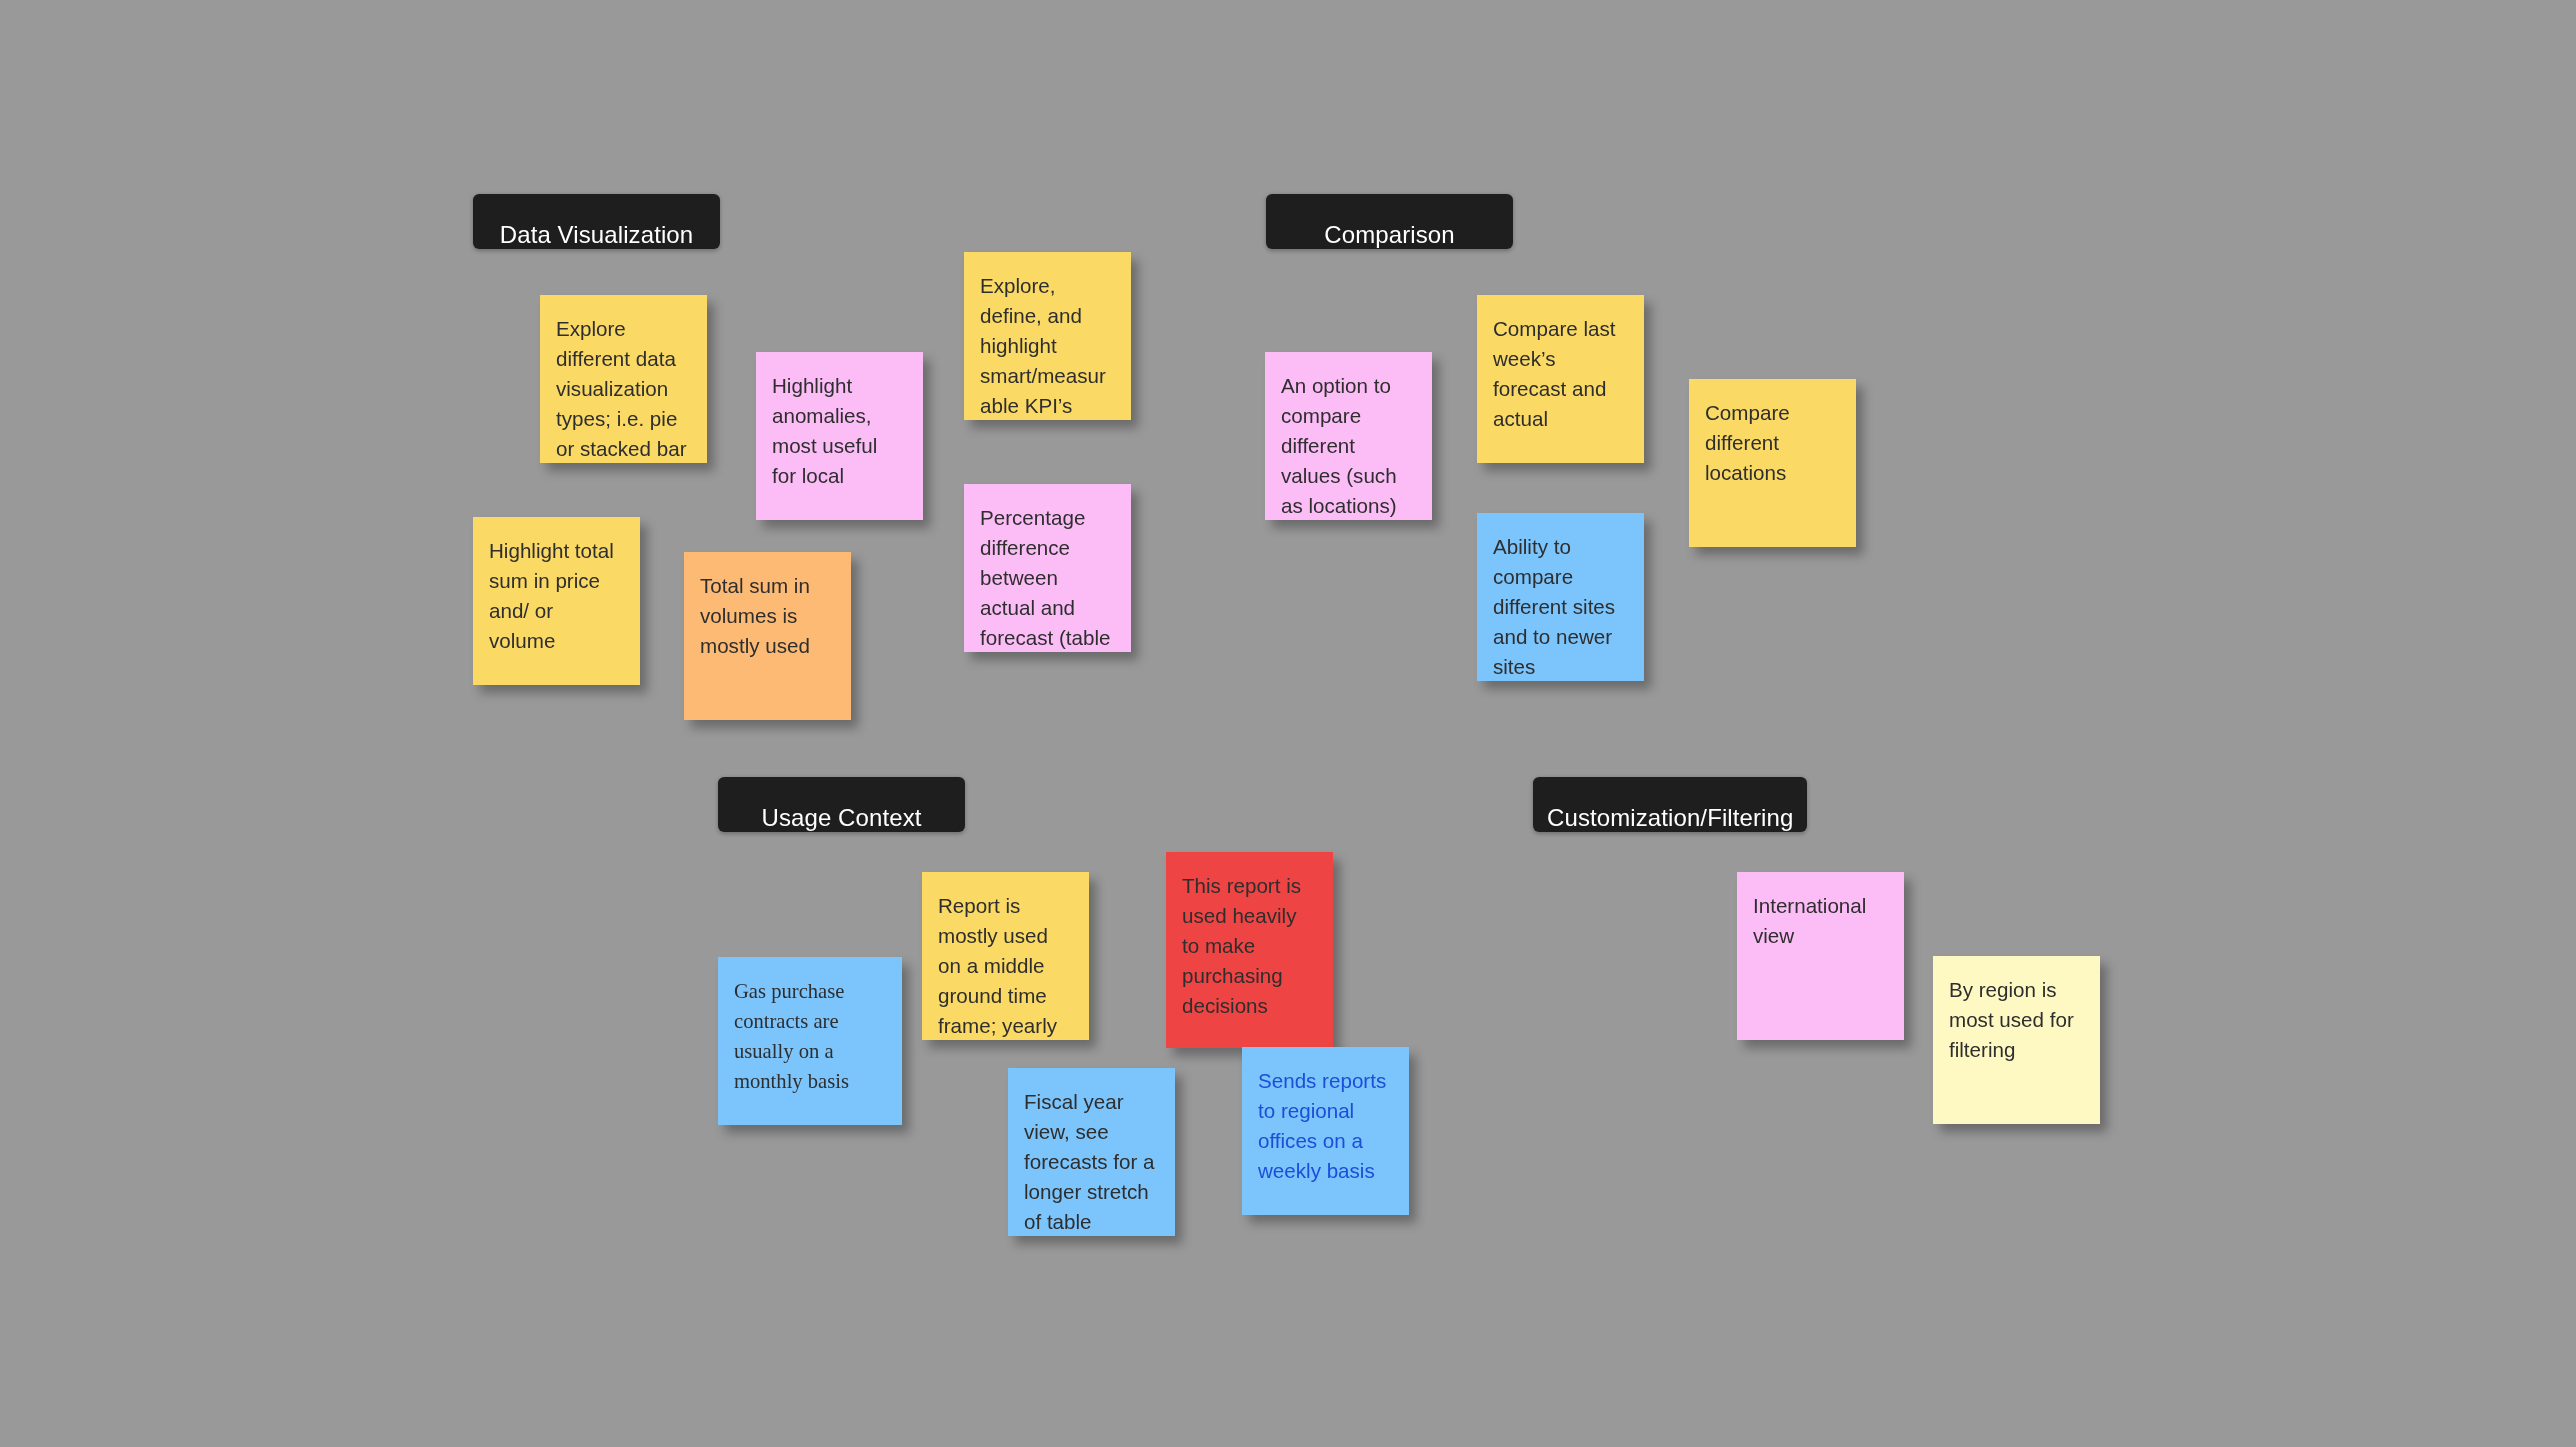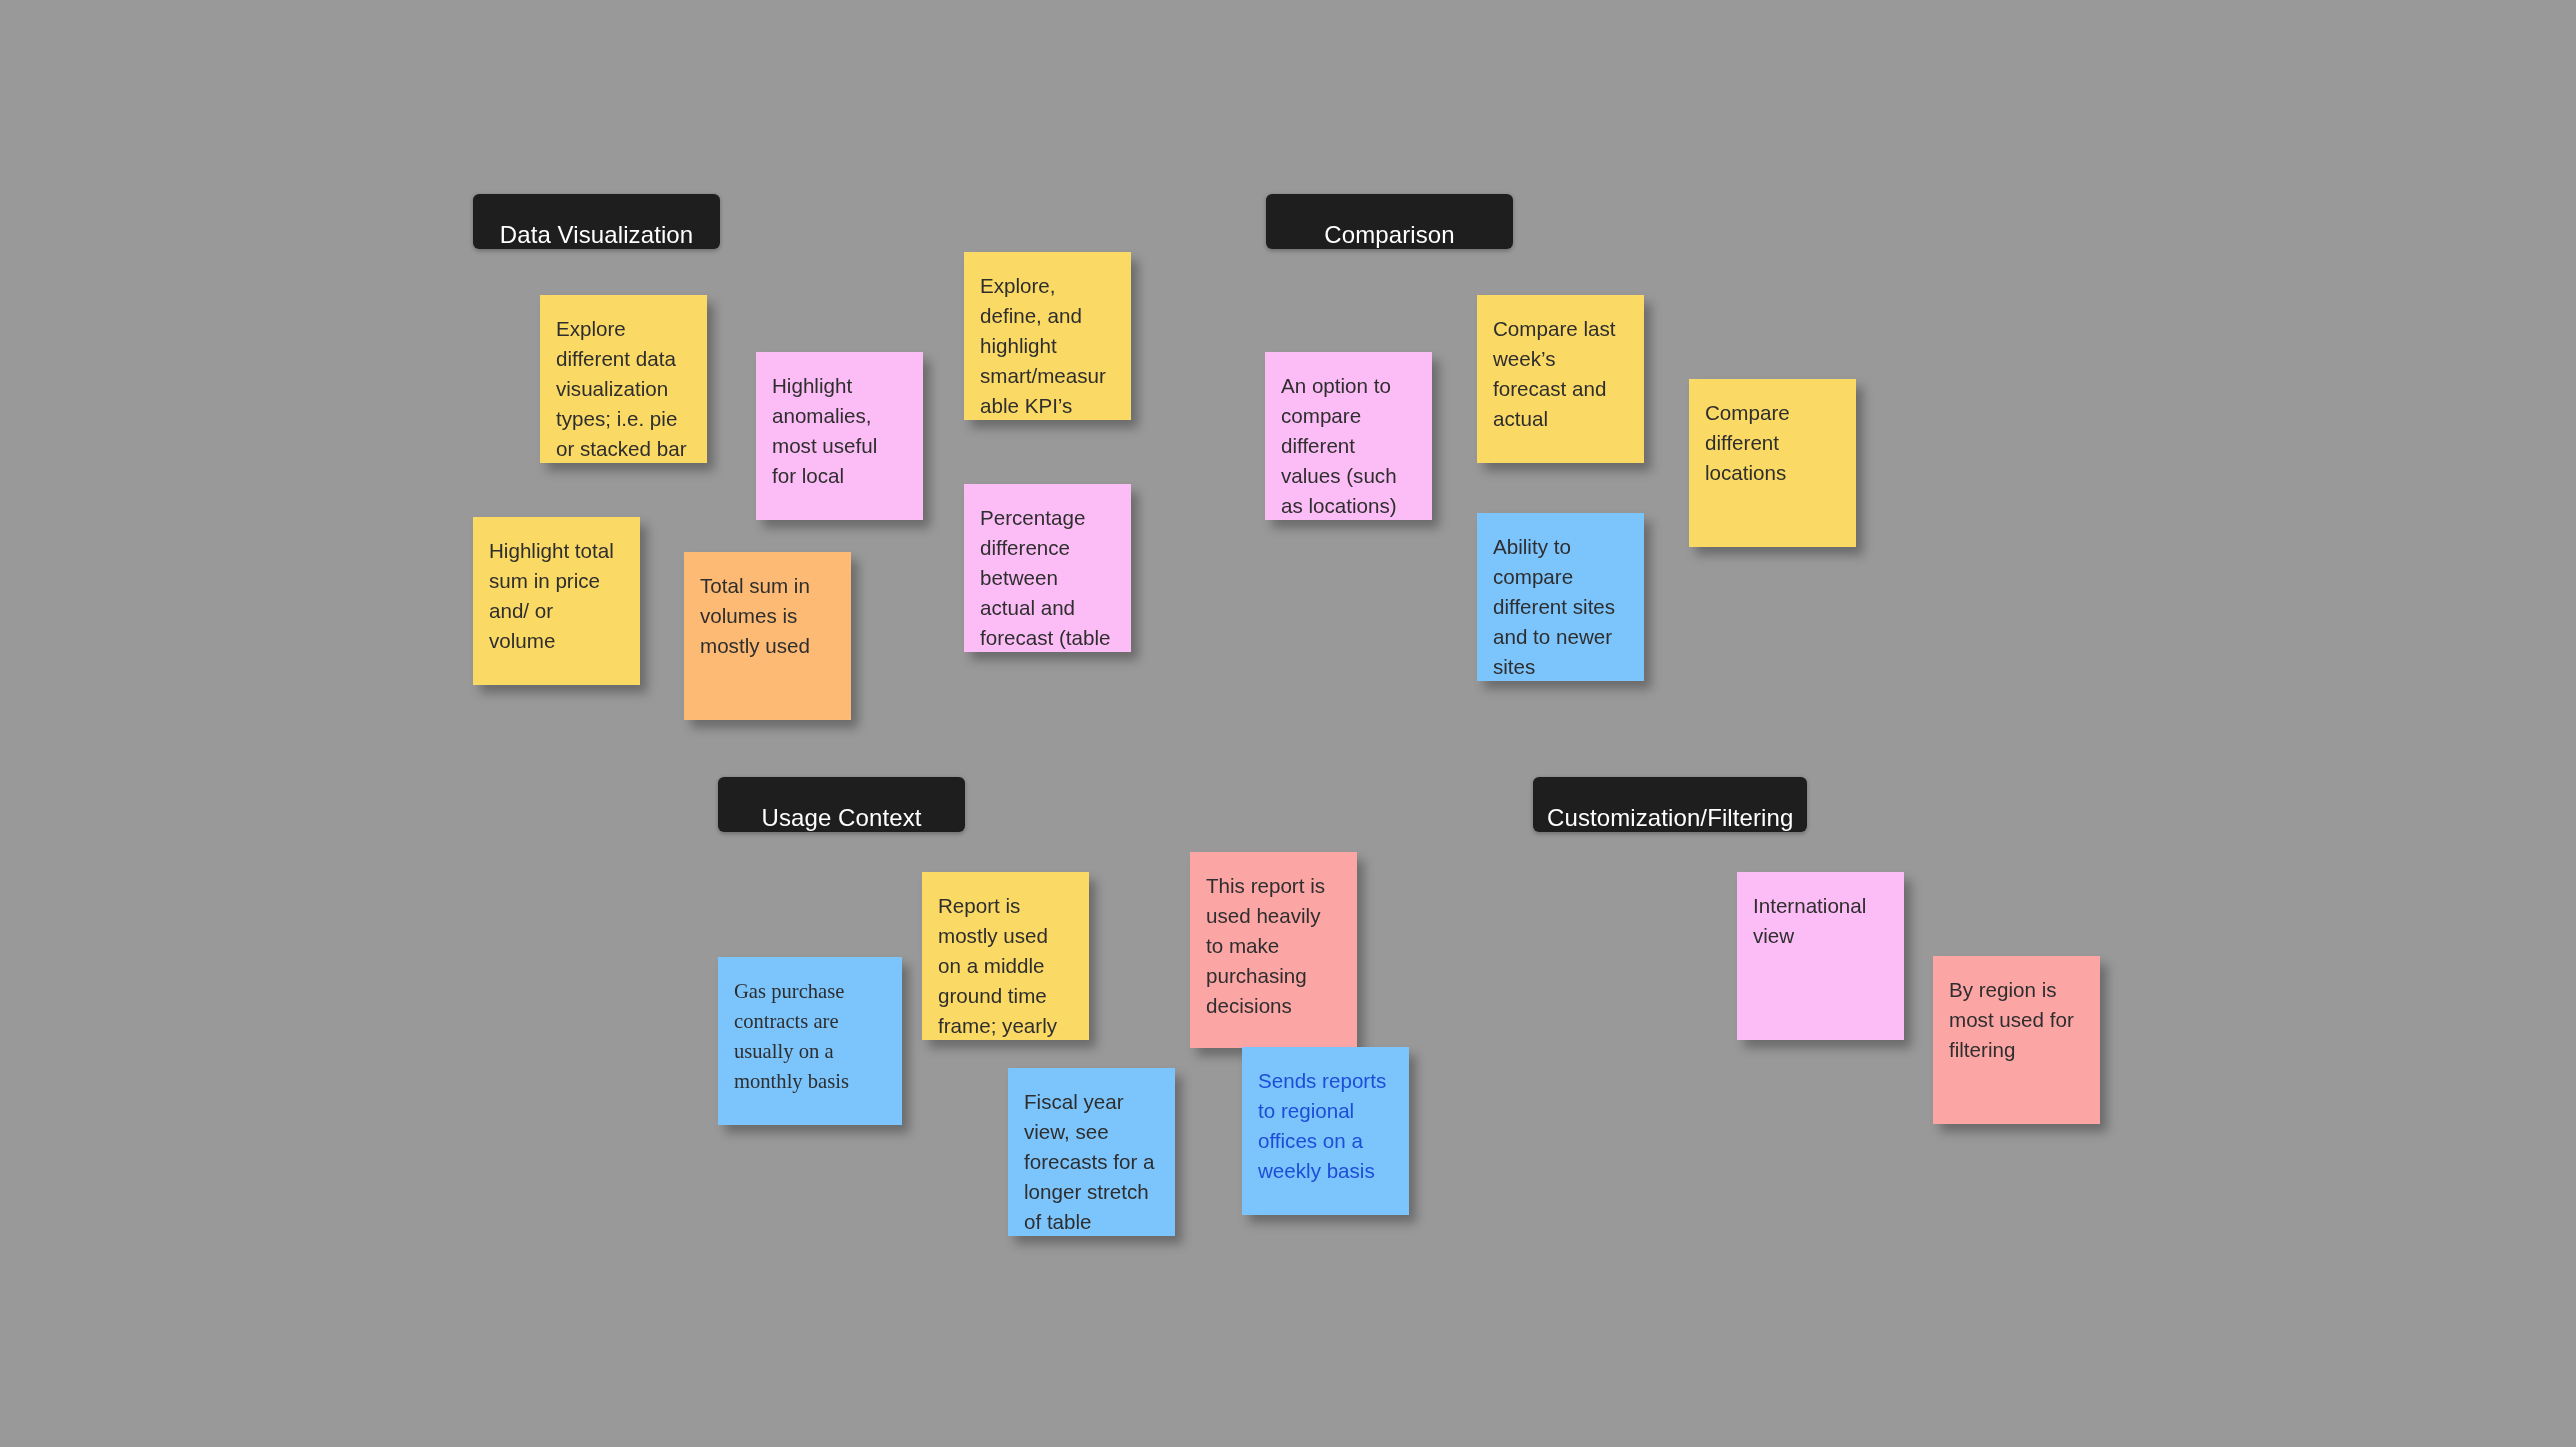--- a/index.html
+++ b/index.html
@@ -97,32 +97,32 @@
     </div>
     <div class="group-header" style="left: 718px; top: 777px; min-width: 247px; height: 55px; background: rgb(30, 30, 30); color: rgb(255, 255, 255);">
       <span>Usage Context</span>
     </div>
     <div class="note blue" style="left: 718px; top: 957px; width: 184px; height: 168px; background: rgb(124, 196, 252); color: rgb(46, 46, 46); font-family: Liberation Serif, serif;">
       <span class="note-text">Gas purchase contracts are usually on a monthly basis</span>
     </div>
     <div class="note yellow" style="left: 922px; top: 872px; width: 167px; height: 168px; background: rgb(250, 217, 100); color: rgb(46, 46, 46);">
       <span class="note-text">Report is mostly used on a middle ground time frame; yearly for executive use cases</span>
     </div>
-    <div class="note blue" style="left: 1166px; top: 852px; width: 167px; height: 196px; background: #fca5a5; color: rgb(46, 46, 46); margin-left: 24px;">
+    <div class="note blue" style="left: 1166px; top: 852px; width: 167px; height: 196px; background: #ef4444; color: rgb(46, 46, 46);">
       <span class="note-text">This report is used heavily to make purchasing decisions</span>
     </div>
     <div class="note blue" style="left: 1008px; top: 1068px; width: 167px; height: 168px; background: rgb(124, 196, 252); color: rgb(46, 46, 46);">
       <span class="note-text">Fiscal year view, see forecasts for a longer stretch of table</span>
     </div>
     <div class="note blue" style="left: 1242px; top: 1047px; width: 167px; height: 168px; background: rgb(124, 196, 252); color: #1d4ed8;">
       <span class="note-text">Sends reports to regional offices on a weekly basis</span>
     </div>
     <div class="group-header" style="left: 1533px; top: 777px; min-width: 247px; height: 55px; background: rgb(30, 30, 30); color: rgb(255, 255, 255);">
       <span>Customization/Filtering</span>
     </div>
     <div class="note pink" style="left: 1737px; top: 872px; width: 167px; height: 168px; background: rgb(252, 189, 247); color: rgb(46, 46, 46);">
       <span class="note-text">International view</span>
     </div>
-    <div class="note pink" style="left: 1933px; top: 956px; width: 167px; height: 168px; background: #fca5a5; color: rgb(46, 46, 46);">
+    <div class="note pink" style="left: 1933px; top: 956px; width: 167px; height: 168px; background: #fef9c3; color: rgb(46, 46, 46);">
       <span class="note-text">By region is most used for filtering</span>
     </div>
   </div>
 
 
 </body></html>

